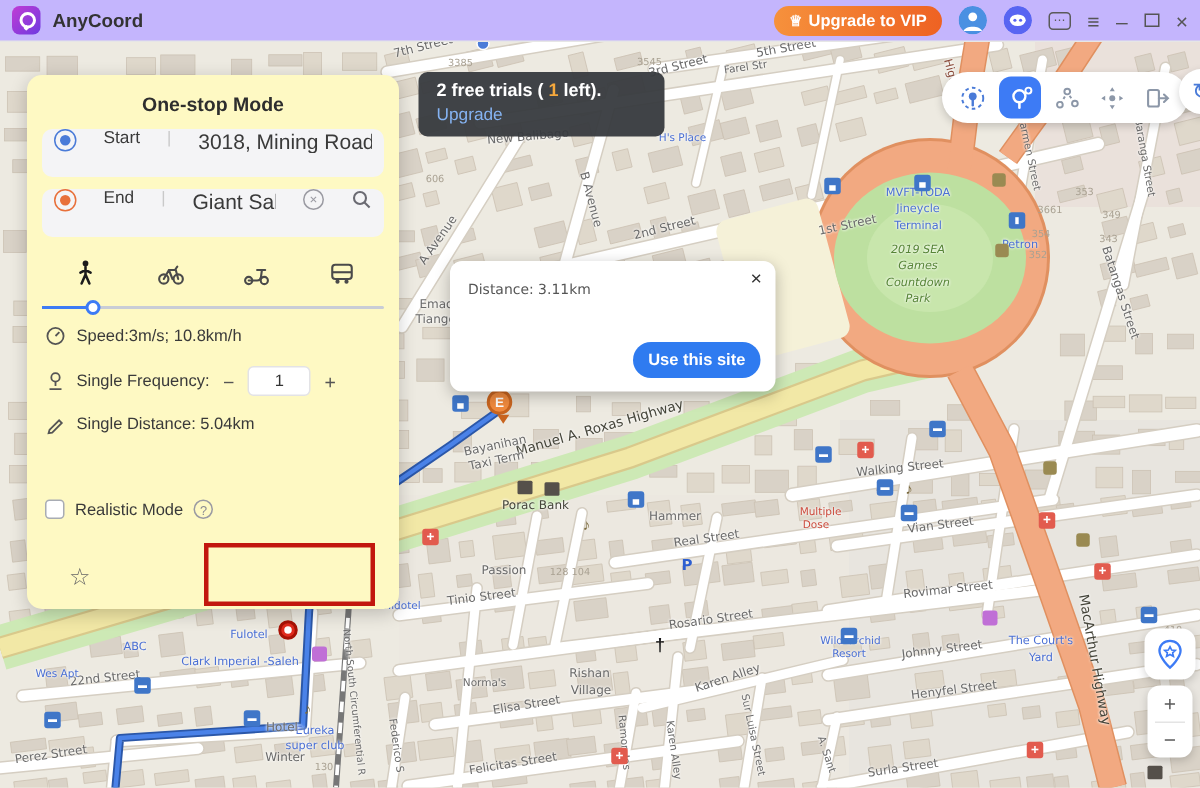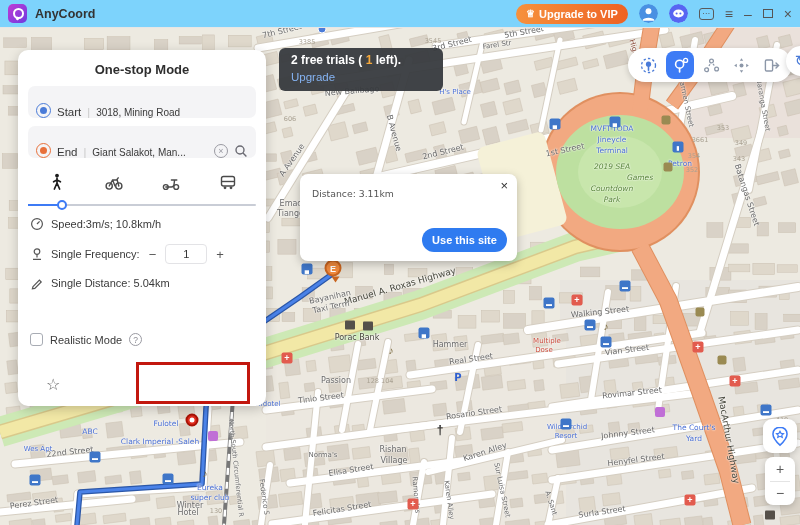--- a/index.html
+++ b/index.html
@@ -1,20 +1,20 @@
 <!DOCTYPE html>
 <html><head>
 <meta charset="utf-8">
 <style>
   *{margin:0;padding:0;box-sizing:border-box;font-family:"Liberation Sans",sans-serif}
   html,body{width:800px;height:525px;overflow:hidden;background:#EDEAE1}
   #stage{position:relative;width:800px;height:525px;overflow:hidden}
 
   
-  .topbar{position:absolute;left:0;top:0;width:800px;height:28px;background:#7dd3fc;border-bottom:1px solid #E6E6E6;display:flex;align-items:center;padding:0 8px;z-index:40}
+  .topbar{position:absolute;left:0;top:0;width:800px;height:28px;background:#c4b5fd;border-bottom:1px solid #E6E6E6;display:flex;align-items:center;padding:0 8px;z-index:40}
   .logo{width:19px;height:19px;border-radius:5px;background:linear-gradient(135deg,#C13BD4,#6E3BE0);position:relative;margin-right:8px}
   .logo::after{content:"";position:absolute;left:5px;top:4px;width:7px;height:7px;border:2px solid #fff;border-radius:50%}
   .logo::before{content:"";position:absolute;left:8px;top:13px;width:3px;height:3px;background:#fff;border-radius:1px;transform:rotate(45deg)}
   .app-title{font-size:12.5px;font-weight:700;color:#333}
   .tb-right{margin-left:auto;display:flex;align-items:center;gap:11px}
   .upgrade-btn{height:20px;padding:0 10px;border-radius:10px;background:linear-gradient(90deg,#F6913C,#EE6223);color:#fff;font-size:11px;font-weight:700;display:flex;align-items:center;gap:4px;cursor:pointer}
   .crown{font-size:10px}
   .avatar{width:19px;height:19px;border-radius:50%;overflow:hidden;display:block}
   .discord{width:19px;height:19px;border-radius:50%;overflow:hidden;display:block}
   .chat-ico{width:15px;height:12px;border:1.6px solid #5A5A5A;border-radius:3px;display:flex;align-items:center;justify-content:center;font-size:8px;color:#5A5A5A;line-height:0}
@@ -42,30 +42,30 @@
   .k-atm{width:9px;height:9px;background:#9A8A52;border-radius:2px}
   .k-camera{width:10px;height:9px;background:#55504A;border-radius:1px}
   .k-dot{width:9px;height:9px;background:#4A7BD8;border:1.5px solid #fff;border-radius:50%}
   .marker{position:absolute;transform:translate(-50%,-50%);pointer-events:auto}
   .marker-end{width:17px;height:17px;border-radius:50%;background:#F08A3E;border:2px solid #C8641F;color:#fff;font-size:9px;font-weight:700;display:flex;align-items:center;justify-content:center}
   .marker-end::after{content:"";position:absolute;left:4.5px;top:15px;border:4px solid transparent;border-top:6px solid #C8641F}
   .marker-red{width:13px;height:13px;border-radius:50%;background:#E02B1D;border:2px solid #A81205}
   .marker-red::after{content:"";position:absolute;left:2px;top:2px;width:5px;height:5px;border-radius:50%;background:#fff}
 
   
-  .panel{position:absolute;left:18px;top:50px;width:248px;height:356px;background:#ffffff;border-radius:10px;box-shadow:0 3px 12px rgba(0,0,0,.2);z-index:20}
+  .panel{position:absolute;left:18px;top:50px;width:248px;height:356px;background:#fef9c3;border-radius:10px;box-shadow:0 3px 12px rgba(0,0,0,.2);z-index:20}
   .panel-title{position:absolute;left:0;top:12px;width:100%;text-align:center;font-size:13px;font-weight:700;color:#2E2E2E}
-  .field{position:absolute;left:10px;width:228px;height:32px;background:#F4F4F6;border-radius:7px;display:flex;align-items:flex-end;padding:0 8px;gap:6px}
+  .field{position:absolute;left:10px;width:228px;height:32px;background:#F4F4F6;border-radius:7px;display:flex;align-items:flex-start;padding:0 8px;gap:18px}
   .field.start{top:36px}.field.end{top:76px}
   .pin-badge{width:15px;height:15px;border-radius:50%;border:1.6px solid #4A7BD8;position:relative;flex:0 0 auto}
   .pin-badge::after{content:"";position:absolute;inset:3px;border-radius:50%;background:#4A7BD8}
   .pin-badge.orange{border-color:#E8703A}.pin-badge.orange::after{background:#E8703A}
   .f-label{font-size:11.5px;color:#3A3A3A}
   .f-div{color:#C9C9C9;font-size:11px}
-  .f-val{font-size:10px;color:#3A3A3A;white-space:nowrap;overflow:hidden;flex:1}
+  .f-val{font-size:14px;color:#3A3A3A;white-space:nowrap;overflow:hidden;flex:1}
   .clear-ico{width:14px;height:14px;border:1.2px solid #9A9AA2;border-radius:50%;color:#9A9AA2;font-size:9px;display:flex;align-items:center;justify-content:center;flex:0 0 auto;cursor:pointer}
   .modes{position:absolute;left:10px;top:122px;width:228px;display:flex;justify-content:space-around;align-items:center}
   .mode-btn{cursor:pointer;display:block}
   .slider{position:absolute;left:10px;top:150px;width:228px;height:10px}
   .slider .track{position:absolute;left:0;top:4px;width:100%;height:2px;background:#C9CDD6;border-radius:1px}
   .slider .fill{position:absolute;left:0;top:4px;width:34px;height:2px;background:#3D7BF5}
   .slider .handle{position:absolute;left:29px;top:0;width:10px;height:10px;background:#fff;border:2.5px solid #3D7BF5;border-radius:50%;cursor:pointer}
   .row{position:absolute;left:12px;display:flex;align-items:center;gap:7px;font-size:11px;color:#3A3A3A}
   .row .ricon{flex:0 0 auto;display:block}
   .freq-minus,.freq-plus{font-size:13px;color:#555;cursor:pointer;padding:0 2px}
@@ -730,21 +730,21 @@
         <span class="map-label" style="left: 443px; top: 152px; transform: translate(-50%, -50%) rotate(-14deg);">2nd Street</span>
         <span class="map-label" style="left: 292px; top: 160px; transform: translate(-50%, -50%) rotate(-55deg);">A Avenue</span>
         <span class="map-label" style="left: 565px; top: 150px; transform: translate(-50%, -50%) rotate(-12deg);">1st Street</span>
         <span class="map-label" style="left: 686px; top: 102px; font-size: 7px; transform: translate(-50%, -50%) rotate(78deg);">Carmen Street</span>
         <span class="map-label" style="left: 763px; top: 105px; font-size: 7px; transform: translate(-50%, -50%) rotate(80deg);">Baranga Street</span>
         <span class="map-label" style="left: 747px; top: 195px; transform: translate(-50%, -50%) rotate(72deg);">Batangas Street</span>
         <span class="map-label poi-blue" style="left: 612px; top: 128px; transform: translate(-50%, -50%) rotate(0deg);">MVFT-TODA</span>
         <span class="map-label poi-blue" style="left: 612px; top: 139px; transform: translate(-50%, -50%) rotate(0deg);">Jineycle</span>
         <span class="map-label poi-blue" style="left: 612px; top: 150px; transform: translate(-50%, -50%) rotate(0deg);">Terminal</span>
         <span class="map-label park-label" style="left: 612px; top: 166px; transform: translate(-50%, -50%) rotate(0deg);">2019 SEA</span>
-        <span class="map-label park-label" style="left: 612px; top: 177px; transform: translate(-50%, -50%) rotate(0deg); margin-left: 28px;">Games</span>
+        <span class="map-label park-label" style="left: 612px; top: 177px; transform: translate(-50%, -50%) rotate(0deg);">Games</span>
         <span class="map-label park-label" style="left: 612px; top: 188px; transform: translate(-50%, -50%) rotate(0deg);">Countdown</span>
         <span class="map-label park-label" style="left: 612px; top: 199px; transform: translate(-50%, -50%) rotate(0deg);">Park</span>
         <span class="map-label poi-blue" style="left: 680px; top: 163px; transform: translate(-50%, -50%) rotate(0deg);">Petron</span>
         <span class="map-label poi-blue" style="left: 455px; top: 92px; font-size: 7px; transform: translate(-50%, -50%) rotate(0deg);">H's Place</span>
         <span class="map-label hwy-label" style="left: 636px; top: 55px; font-size: 7.5px; transform: translate(-50%, -50%) rotate(75deg);">Highway</span>
         <span class="map-label hnum" style="left: 307px; top: 42px; transform: translate(-50%, -50%) rotate(0deg);">3385</span>
         <span class="map-label hnum" style="left: 433px; top: 41px; transform: translate(-50%, -50%) rotate(0deg);">3545</span>
         <span class="map-label hnum" style="left: 290px; top: 119px; transform: translate(-50%, -50%) rotate(0deg);">606</span>
         <span class="map-label hnum" style="left: 700px; top: 140px; transform: translate(-50%, -50%) rotate(0deg);">3661</span>
         <span class="map-label hnum" style="left: 723px; top: 128px; transform: translate(-50%, -50%) rotate(0deg);">353</span>
@@ -777,21 +777,21 @@
         <span class="map-label poi-blue" style="left: 567px; top: 427px; font-size: 7px; transform: translate(-50%, -50%) rotate(0deg);">Wild Orchid</span>
         <span class="map-label poi-blue" style="left: 566px; top: 436px; font-size: 7px; transform: translate(-50%, -50%) rotate(0deg);">Resort</span>
         <span class="map-label" style="left: 70px; top: 452px; transform: translate(-50%, -50%) rotate(-6deg);">22nd Street</span>
         <span class="map-label poi-blue" style="left: 90px; top: 431px; transform: translate(-50%, -50%) rotate(0deg);">ABC</span>
         <span class="map-label poi-blue" style="left: 166px; top: 423px; transform: translate(-50%, -50%) rotate(0deg);">Fulotel</span>
         <span class="map-label poi-blue" style="left: 160px; top: 441px; transform: translate(-50%, -50%) rotate(0deg);">Clark Imperial -Saleh</span>
         <span class="map-label poi-blue" style="left: 38px; top: 449px; font-size: 7px; transform: translate(-50%, -50%) rotate(0deg);">Wes Apt</span>
         <span class="map-label poi-blue" style="left: 210px; top: 487px; transform: translate(-50%, -50%) rotate(0deg);">Eureka</span>
         <span class="map-label poi-blue" style="left: 210px; top: 497px; transform: translate(-50%, -50%) rotate(0deg);">super club</span>
         <span class="map-label" style="left: 190px; top: 505px; transform: translate(-50%, -50%) rotate(0deg);">Winter</span>
-        <span class="map-label" style="left: 188px; top: 512px; transform: translate(-50%, -50%) rotate(0deg);">Hotel</span>
+        <span class="map-label" style="left: 188px; top: 485px; transform: translate(-50%, -50%) rotate(0deg);">Hotel</span>
         <span class="map-label hnum" style="left: 216px; top: 511px; transform: translate(-50%, -50%) rotate(0deg);">130</span>
         <span class="map-label poi-blue" style="left: 268px; top: 404px; font-size: 7px; transform: translate(-50%, -50%) rotate(0deg);">Hidotel</span>
         <span class="map-label" style="left: 34px; top: 503px; transform: translate(-50%, -50%) rotate(-8deg);">Perez Street</span>
         <span class="map-label" style="left: 236px; top: 468px; font-size: 6.5px; transform: translate(-50%, -50%) rotate(84deg);">North-South Circumferential R</span>
         <span class="map-label" style="left: 264px; top: 497px; font-size: 7px; transform: translate(-50%, -50%) rotate(82deg);">Federico S</span>
         <span class="map-label" style="left: 323px; top: 455px; font-size: 7px; transform: translate(-50%, -50%) rotate(0deg);">Norma's</span>
         <span class="map-label" style="left: 393px; top: 449px; transform: translate(-50%, -50%) rotate(0deg);">Rishan</span>
         <span class="map-label" style="left: 394px; top: 460px; transform: translate(-50%, -50%) rotate(0deg);">Village</span>
         <span class="map-label" style="left: 351px; top: 470px; transform: translate(-50%, -50%) rotate(-9deg);">Elisa Street</span>
         <span class="map-label" style="left: 342px; top: 509px; transform: translate(-50%, -50%) rotate(-9deg);">Felicitas Street</span>

